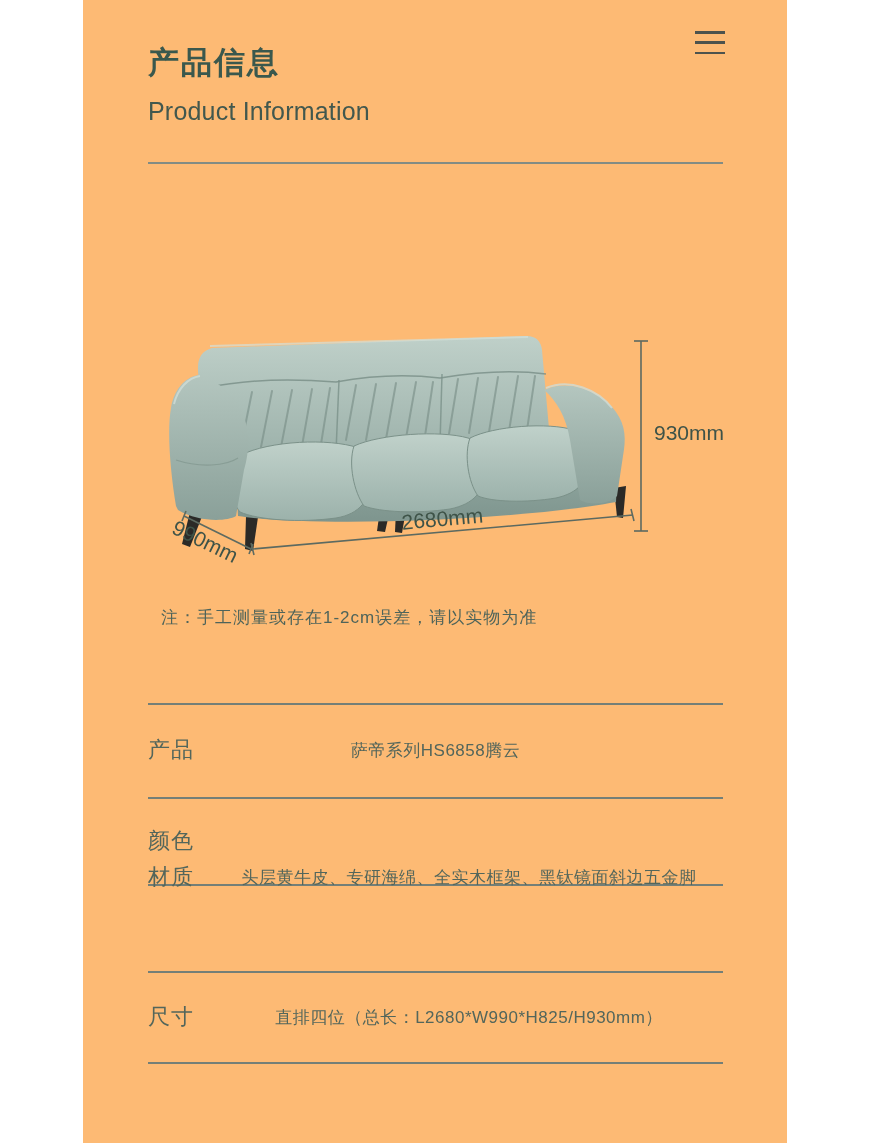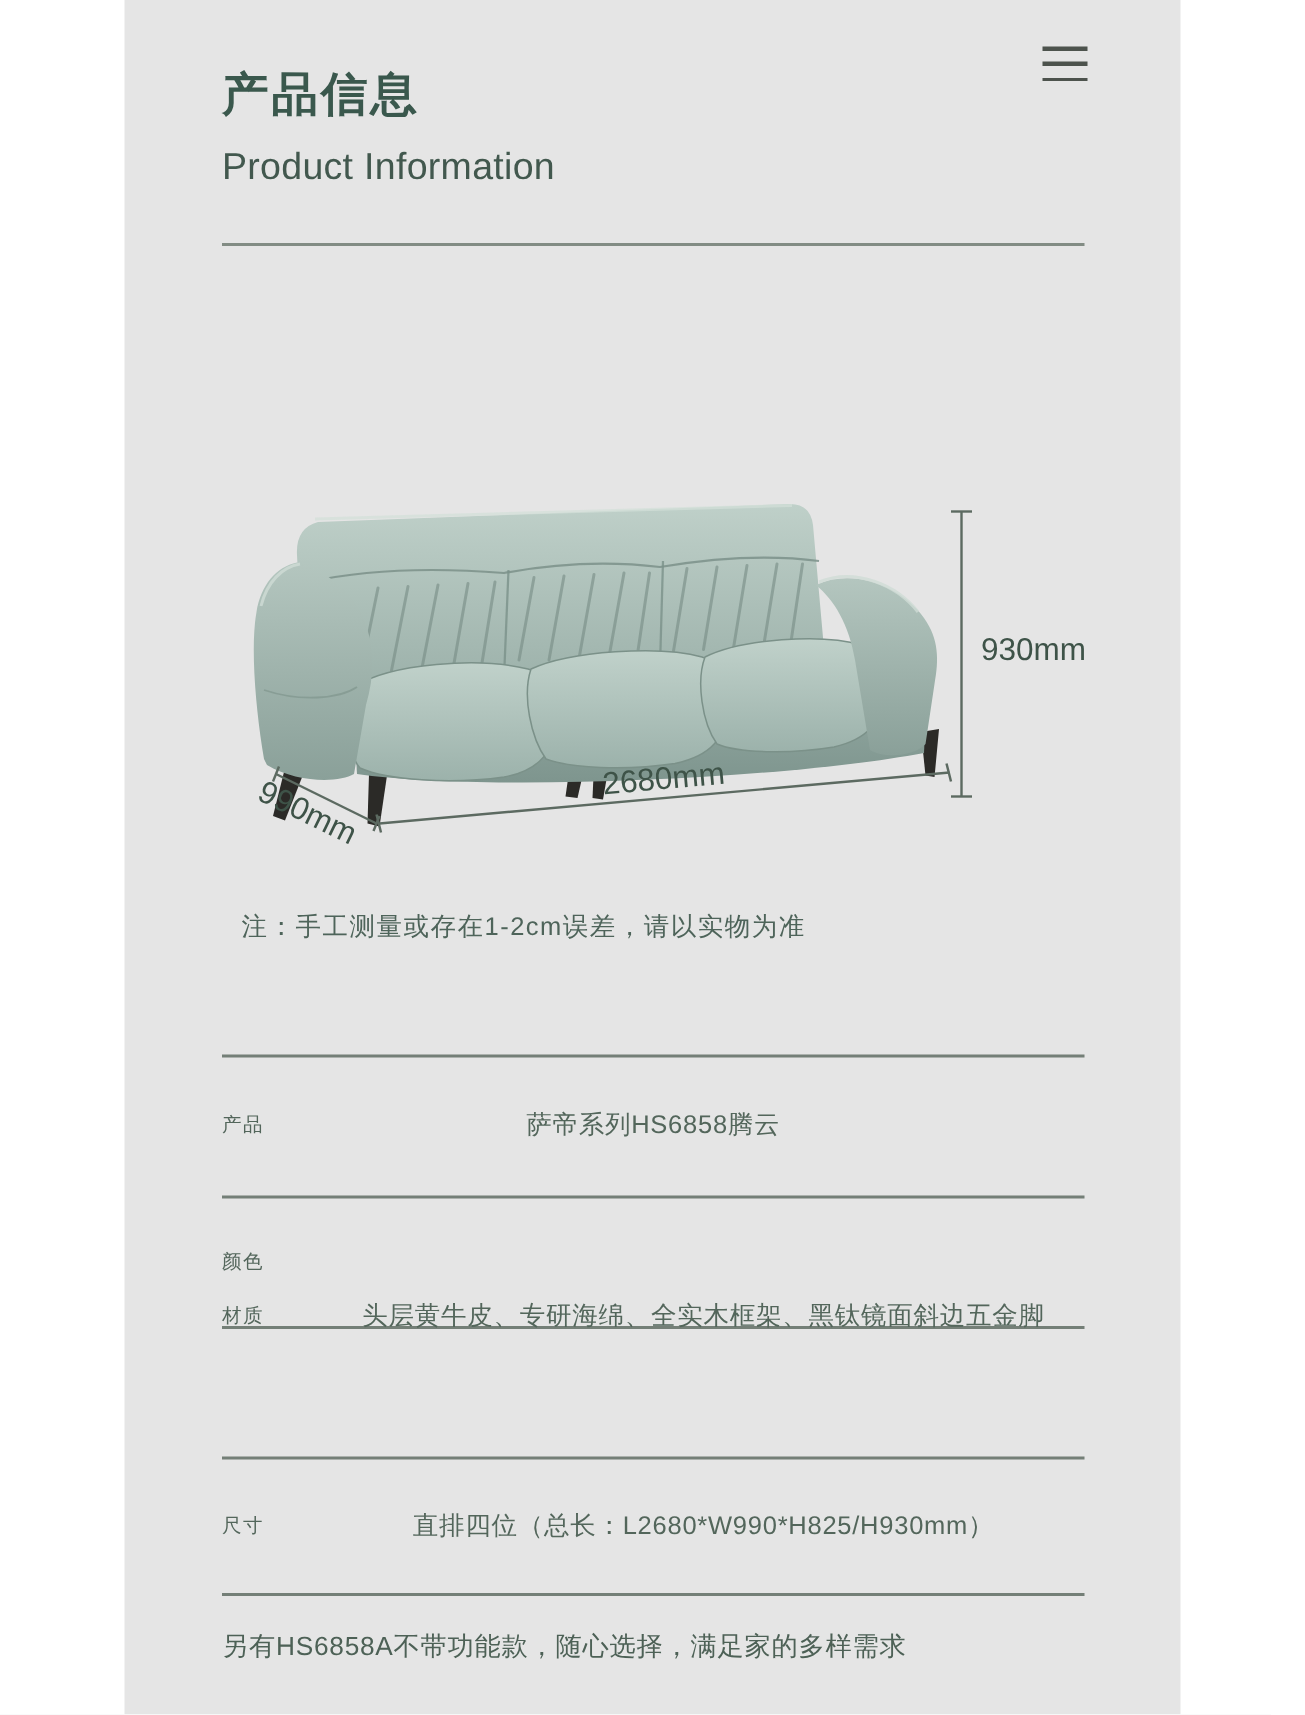--- a/index.html
+++ b/index.html
@@ -2,21 +2,21 @@
 <html><head>
 <meta charset="utf-8">
 <style>
   html,body{margin:0;padding:0;background:#ffffff;}
   .page{
     position:relative;width:870px;height:1143px;background:#ffffff;overflow:hidden;
     font-family:"Liberation Sans","DejaVu Sans",sans-serif;
   }
   .panel{
     position:absolute;left:83px;top:0;width:704px;height:1143px;
-    background:#e5e5e5;
+    background:#fdba74;
   }
   
   .title{
     position:absolute;left:65px;top:42px;
     font-size:31px;font-weight:700;color:#3a584d;letter-spacing:2px;
   }
   .subtitle{
     position:absolute;left:65px;top:97px;
     font-size:25px;font-weight:400;color:#42584e;letter-spacing:.2px;
   }
@@ -32,21 +32,21 @@
   .figure{position:absolute;left:57px;top:330px;width:600px;height:272px;}
   .note{
     position:absolute;left:78px;top:606px;width:560px;
     font-size:17px;color:#4e645a;letter-spacing:1px;
   }
   
   .spec-divider{position:absolute;left:65px;width:575px;height:2px;background:#747f77;}
   .spec-row{position:absolute;left:65px;width:575px;}
   .spec-label{
     position:absolute;left:0;top:50%;transform:translateY(-50%);
-    font-size:13px;color:#53665b;letter-spacing:1px;white-space:nowrap;
+    font-size:22px;color:#53665b;letter-spacing:1px;white-space:nowrap;
   }
   .spec-value{
     position:absolute;left:0;right:0;top:50%;transform:translateY(-50%);
     font-size:17px;color:#53665b;letter-spacing:.5px;white-space:nowrap;
   }
   .val-center .spec-value{text-align:center;}
   .val-left .spec-value{left:67px;text-align:center;}
   .spec-footer{
     position:absolute;left:65px;top:1064px;width:575px;height:66px;
     display:flex;align-items:center;
@@ -185,16 +185,15 @@
       <span class="spec-value">头层黄牛皮、专研海绵、全实木框架、黑钛镜面斜边五金脚</span>
     </div>
     <div class="spec-divider" style="top:971px"></div>
 
     <div class="spec-row val-left" style="top:973px;height:87px">
       <span class="spec-label">尺寸</span>
       <span class="spec-value">直排四位（总长：L2680*W990*H825/H930mm）</span>
     </div>
     <div class="spec-divider" style="top:1062px"></div>
 
-    <div class="spec-footer">另有HS6858A不带功能款，随心选择，满足家的多样需求</div>
 
   </div>
 </div>
 
 </body></html>

